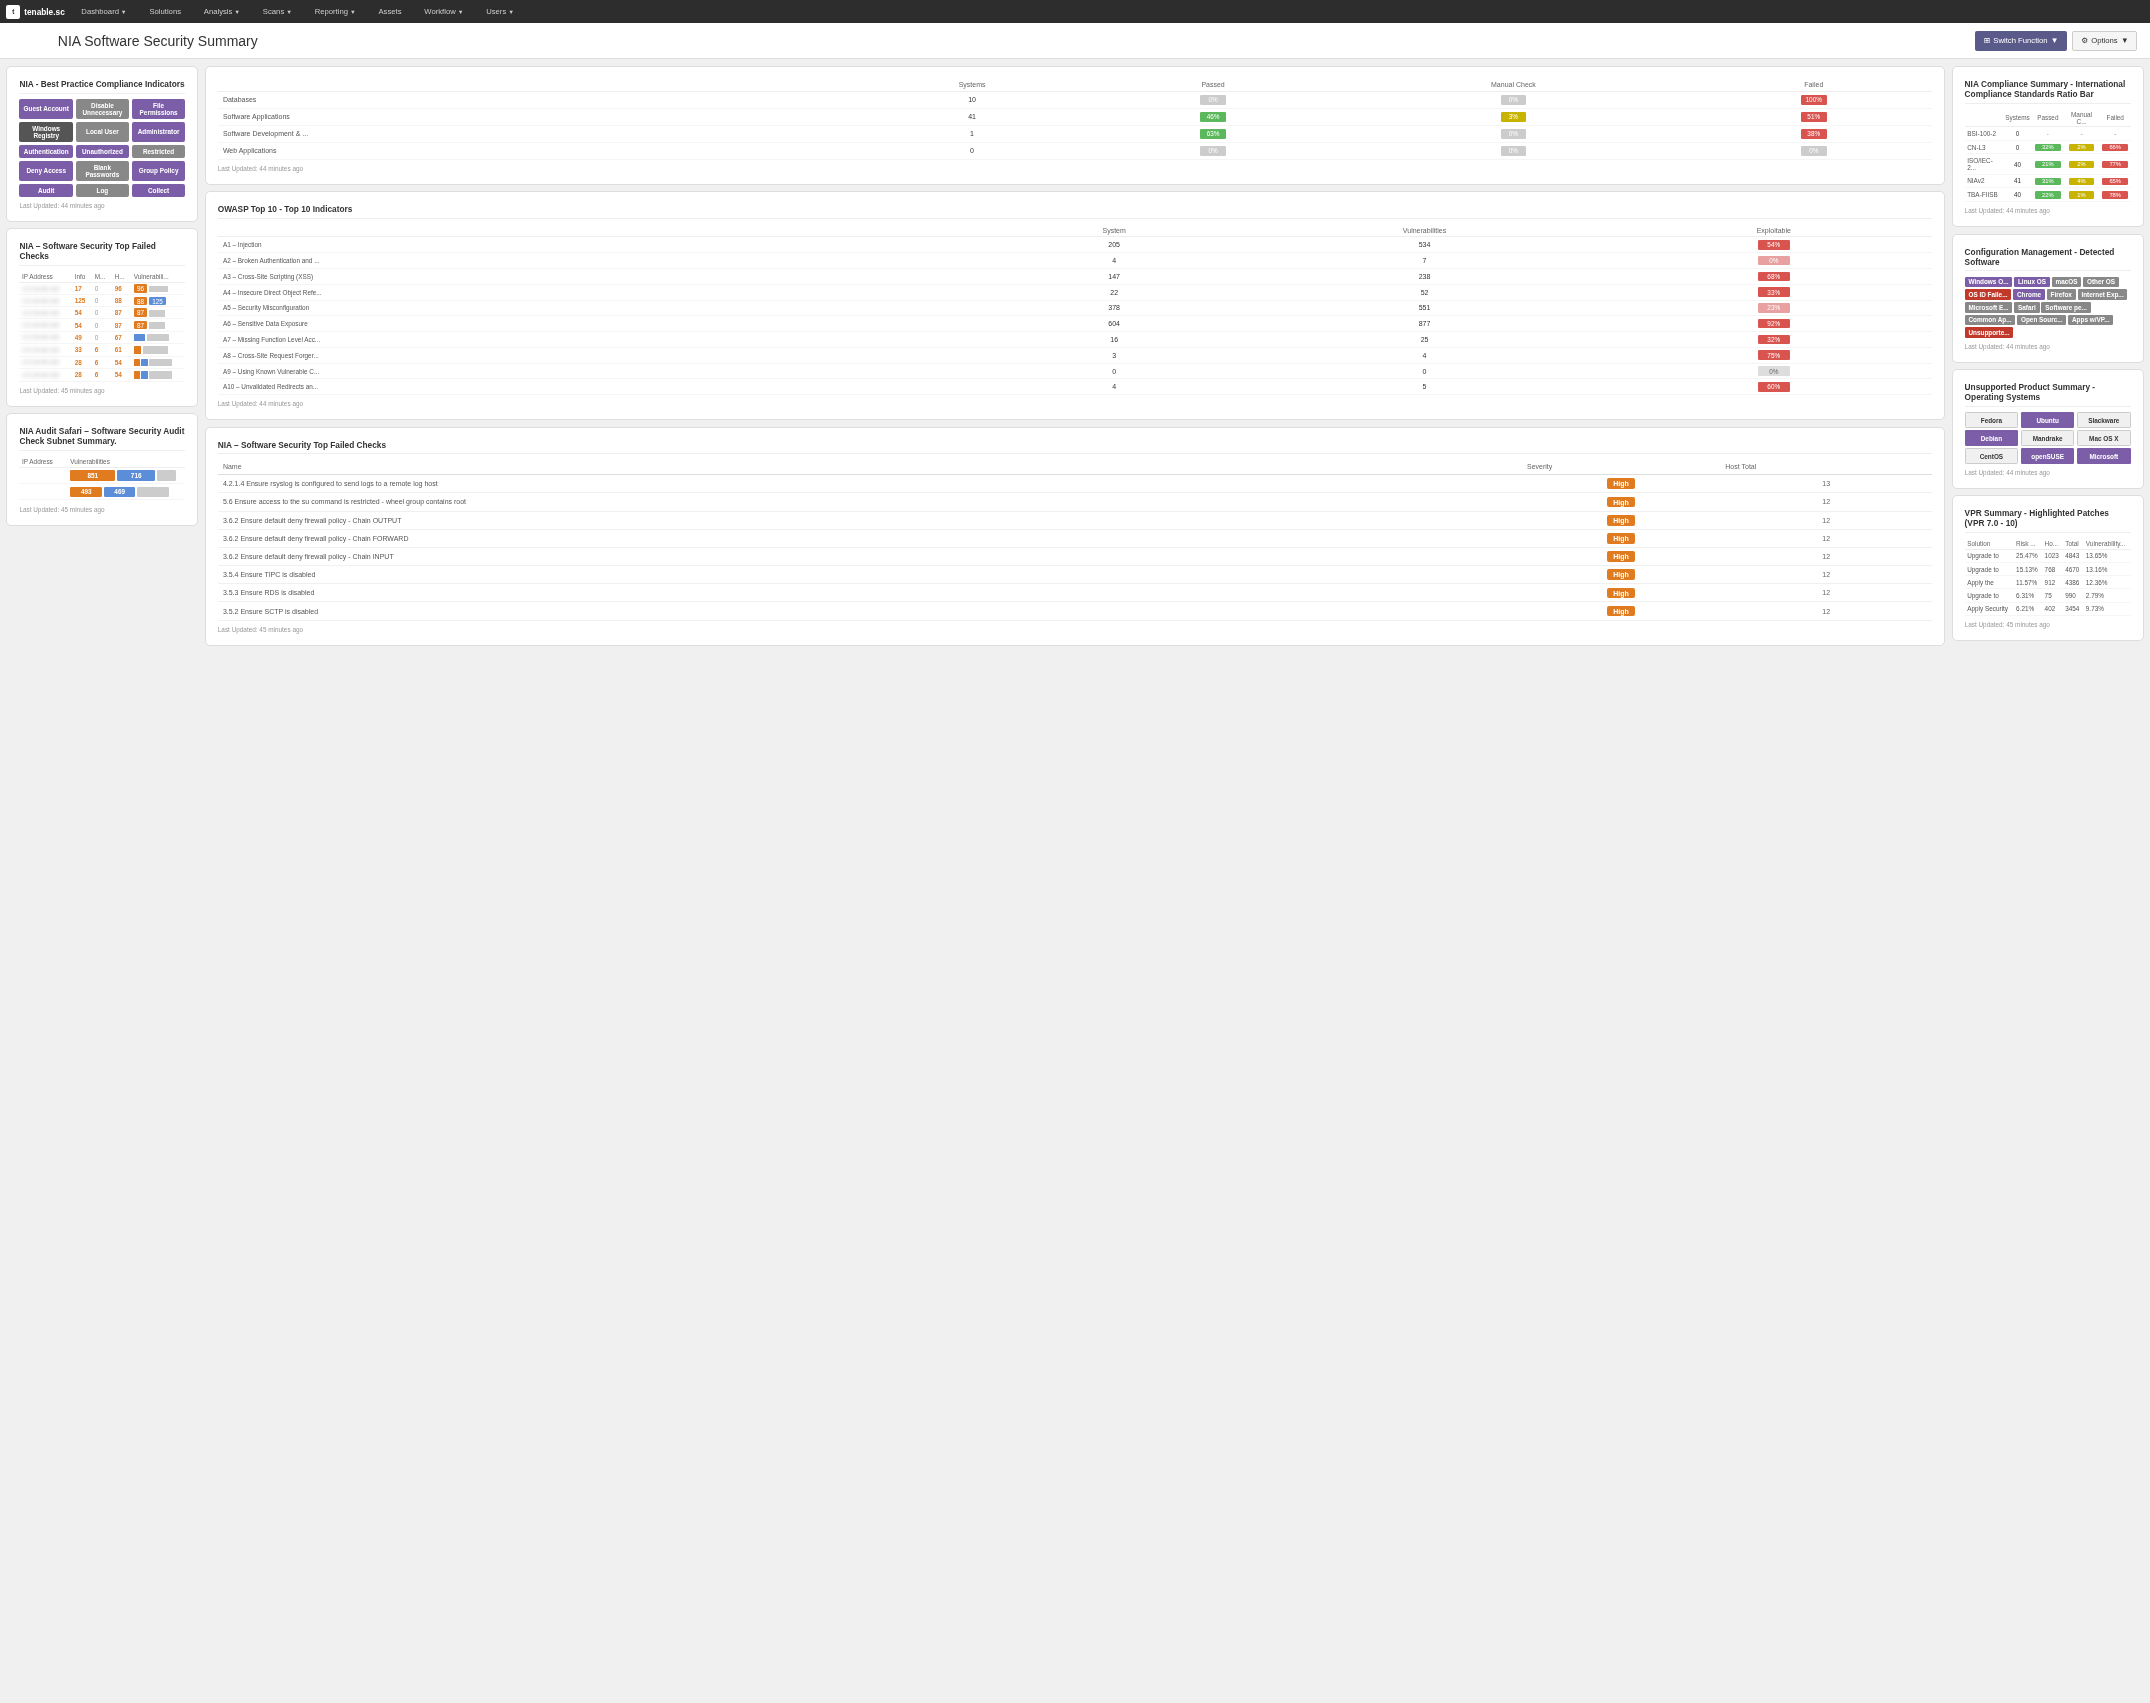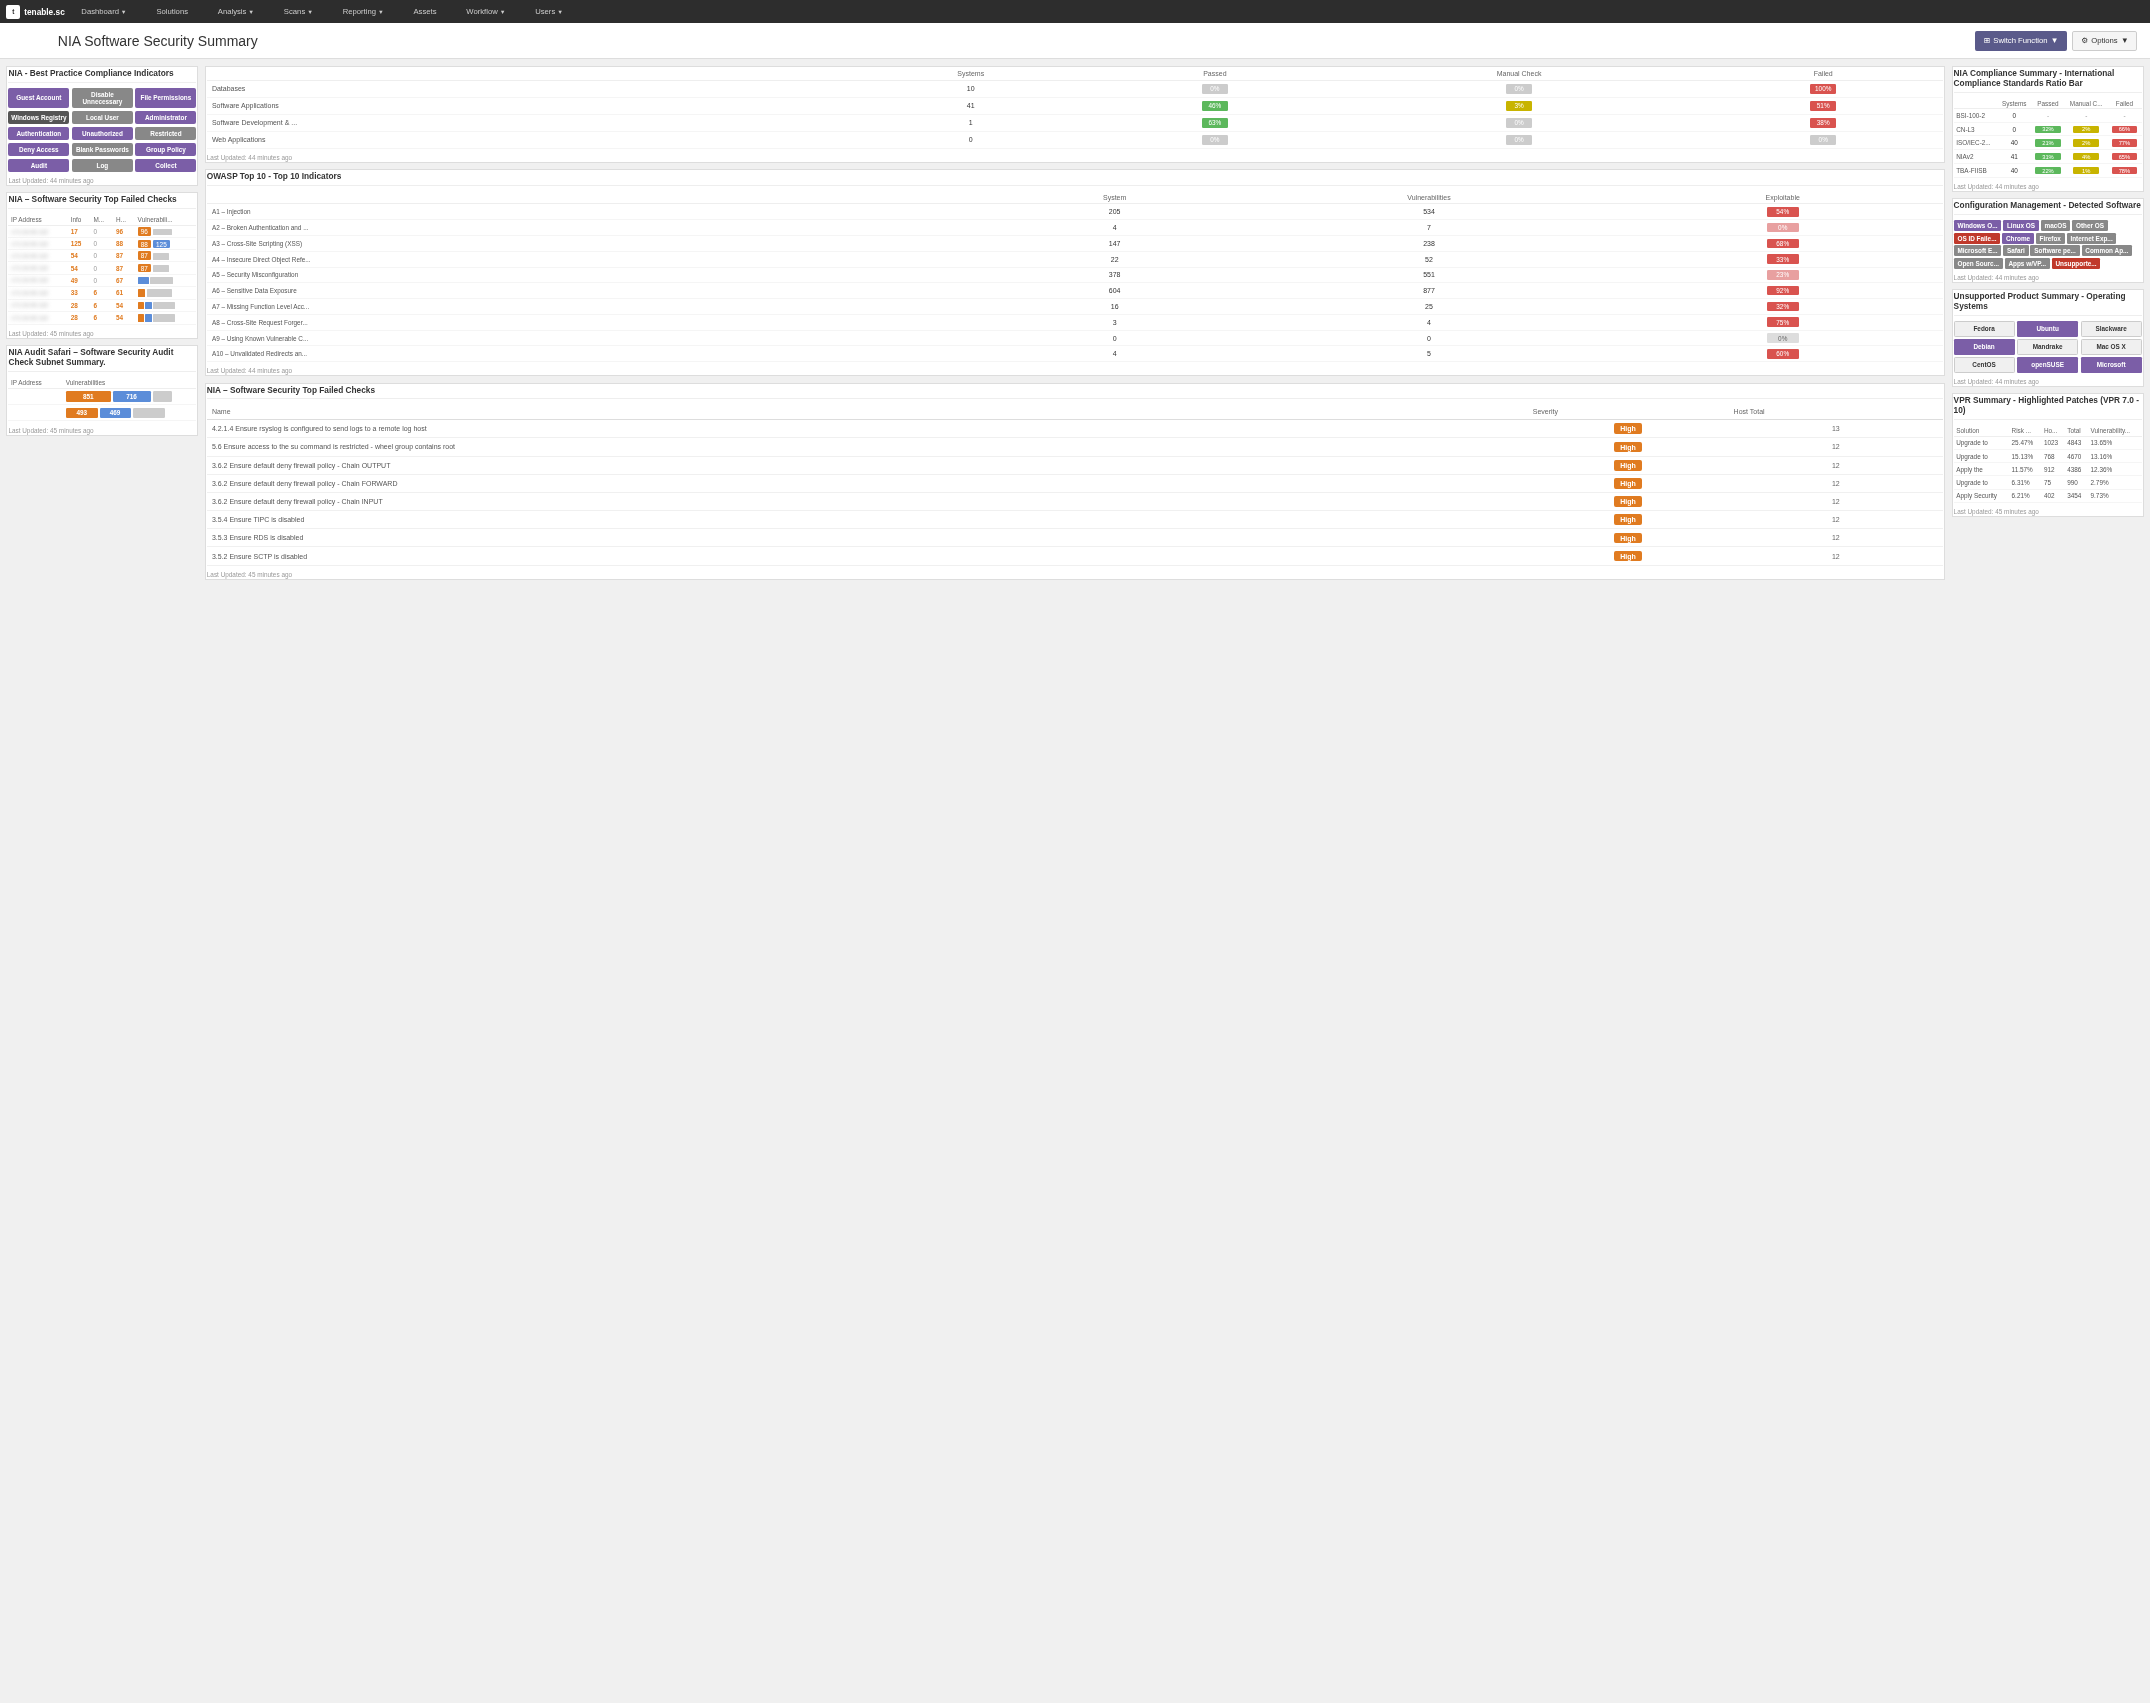--- a/index.html
+++ b/index.html
@@ -3,36 +3,36 @@
   <meta charset="utf-8">
   <style>
     * { box-sizing: border-box; margin: 0; padding: 0; }
     body { font-family: Arial, sans-serif; font-size: 7.7px; background: #f0f0f0; color: #333; }
 
     
     .nav-bar { background: #2d2d2d; display: flex; align-items: center; padding: 0 6.4px; height: 23px; }
     .nav-logo { color: #fff; font-weight: bold; font-size: 8.3px; margin-right: 10.2px; display: flex; align-items: center; gap: 3.8px; }
     .nav-logo-icon { width: 14px; height: 14px; background: #fff; border-radius: 1.9px; display: inline-flex; align-items: center; justify-content: center; }
     .nav-logo-icon span { color: #2d2d2d; font-size: 6.4px; font-weight: bold; }
-    .nav-items { display: flex; gap: 17px; }
+    .nav-items { display: flex; gap: 10px; }
     .nav-item { color: #ccc; padding: 5.1px 6.4px; cursor: pointer; font-size: 7.7px; display: flex; align-items: center; gap: 1.9px; }
     .nav-dropdown-arrow { font-size: 5.8px; }
 
     
     .page-header { background: #fff; border-bottom: 0.6px solid #ddd; padding: 7.7px 12.8px; display: flex; align-items: center; justify-content: space-between; }
     .page-title { font-size: 14px; font-weight: normal; color: #333; padding-left: 45px; }
     .header-actions { display: flex; gap: 5.1px; }
     .btn-switch { background: #5a5a8a; color: #fff; border: none; padding: 4.5px 9px; border-radius: 1.9px; cursor: pointer; font-size: 7.7px; display: flex; align-items: center; gap: 3.2px; }
     .btn-options { background: #f5f5f5; color: #333; border: 0.6px solid #ccc; padding: 4.5px 7.7px; border-radius: 1.9px; cursor: pointer; font-size: 7.7px; display: flex; align-items: center; gap: 3.2px; }
 
     
     .main-content { display: grid; grid-template-columns: 192px 1fr 192px; gap: 6.4px; padding: 6.4px; }
 
     
-    .card { background: #fff; border: 0.6px solid #ddd; border-radius: 0; padding: 1px; }
+    .card { background: #fff; border: 0.6px solid #ddd; border-radius: 5px; padding: 12px; }
     .card-title { font-size: 8.3px; font-weight: bold; color: #333; margin-bottom: 5.1px; border-bottom: 0.6px solid #eee; padding-bottom: 3.8px; }
     .card-footer { font-size: 6.4px; color: #999; margin-top: 5.1px; }
 
     
     .left-col { display: flex; flex-direction: column; gap: 6.4px; }
 
     
     .indicator-grid { display: grid; grid-template-columns: repeat(3, 1fr); gap: 2.6px; margin-bottom: 2.6px; }
     .indicator-btn { padding: 3.2px 2.6px; border-radius: 1.9px; text-align: center; font-size: 6.4px; font-weight: bold; cursor: pointer; border: none; color: #fff; }
     .ind-purple { background: #7b5ea7; }

